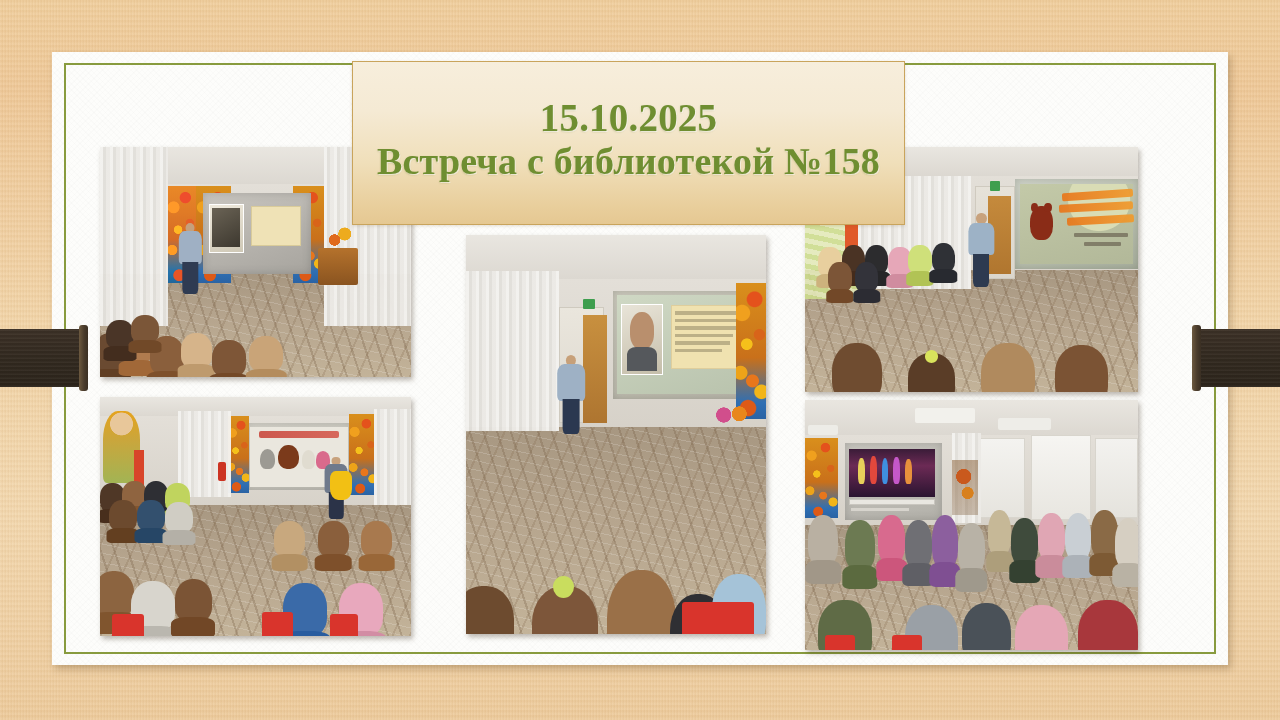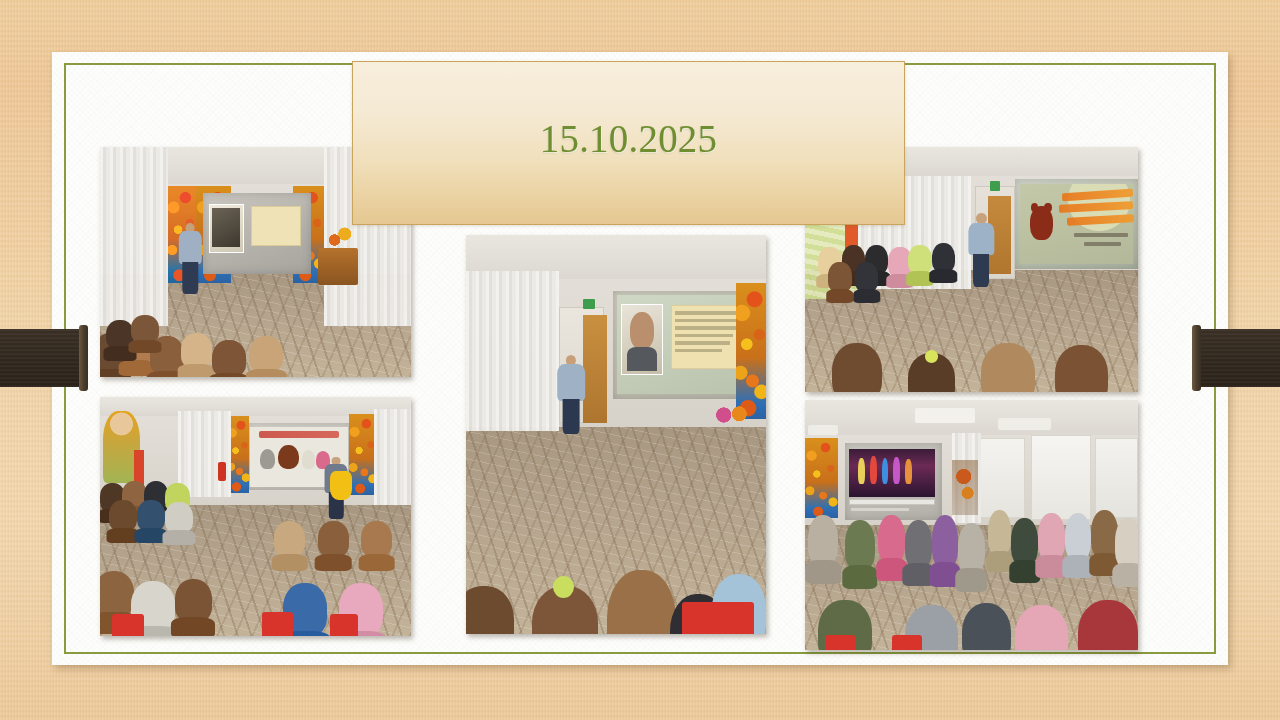--- a/index.html
+++ b/index.html
@@ -143,21 +143,21 @@
     box-shadow: 0 1px 3px rgba(110,80,30,0.18);
     display: flex;
     flex-direction: column;
     align-items: center;
     justify-content: center;
     padding: 4px 10px 8px;
   }
   #title-box .tline {
     color: #6f8e31;
     font-family: "Liberation Serif", serif;
-    font-weight: 400;
+    font-weight: 700;
     text-align: left;
     line-height: 1.0;
     letter-spacing: .2px;
     text-shadow: 1px 1px 0 rgba(255,255,255,0.55), 0 1px 2px rgba(90,110,35,0.28);
     white-space: nowrap;
   }
   #title-box .l1 { font-size: 39px; margin-bottom: 5px; }
   #title-box .l2 { font-size: 38px; margin-bottom: 4px; }
   #title-box .l3 { font-size: 38px; }
 </style>
@@ -473,20 +473,21 @@
         <div class="kid" style="left:47%; bottom:-6%; width:15%; height:25%; background:#4a5158;"></div>
         <div class="kid" style="left:63%; bottom:-8%; width:16%; height:26%; background:#e5a7b6;"></div>
         <div class="kid" style="left:82%; bottom:-8%; width:18%; height:28%; background:#a8373c;"></div>
         <div class="chair" style="left:6%;  bottom:-4%; width:9%; height:10%;"></div>
         <div class="chair" style="left:26%; bottom:-4%; width:9%; height:10%;"></div>
       </div>
     </div>
 
     <div id="title-box" style="left:300px; top:9px;">
       <div class="tline l1">15.10.2025</div>
+      <div class="tline l2">Встреча с библиотекой №158</div>
     </div>
 
   </div>
 
   <div class="side-ribbon left">
     <div class="ribbon-cap at-right"></div>
   </div>
   <div class="side-ribbon right">
     <div class="ribbon-cap at-left"></div>
   </div>

